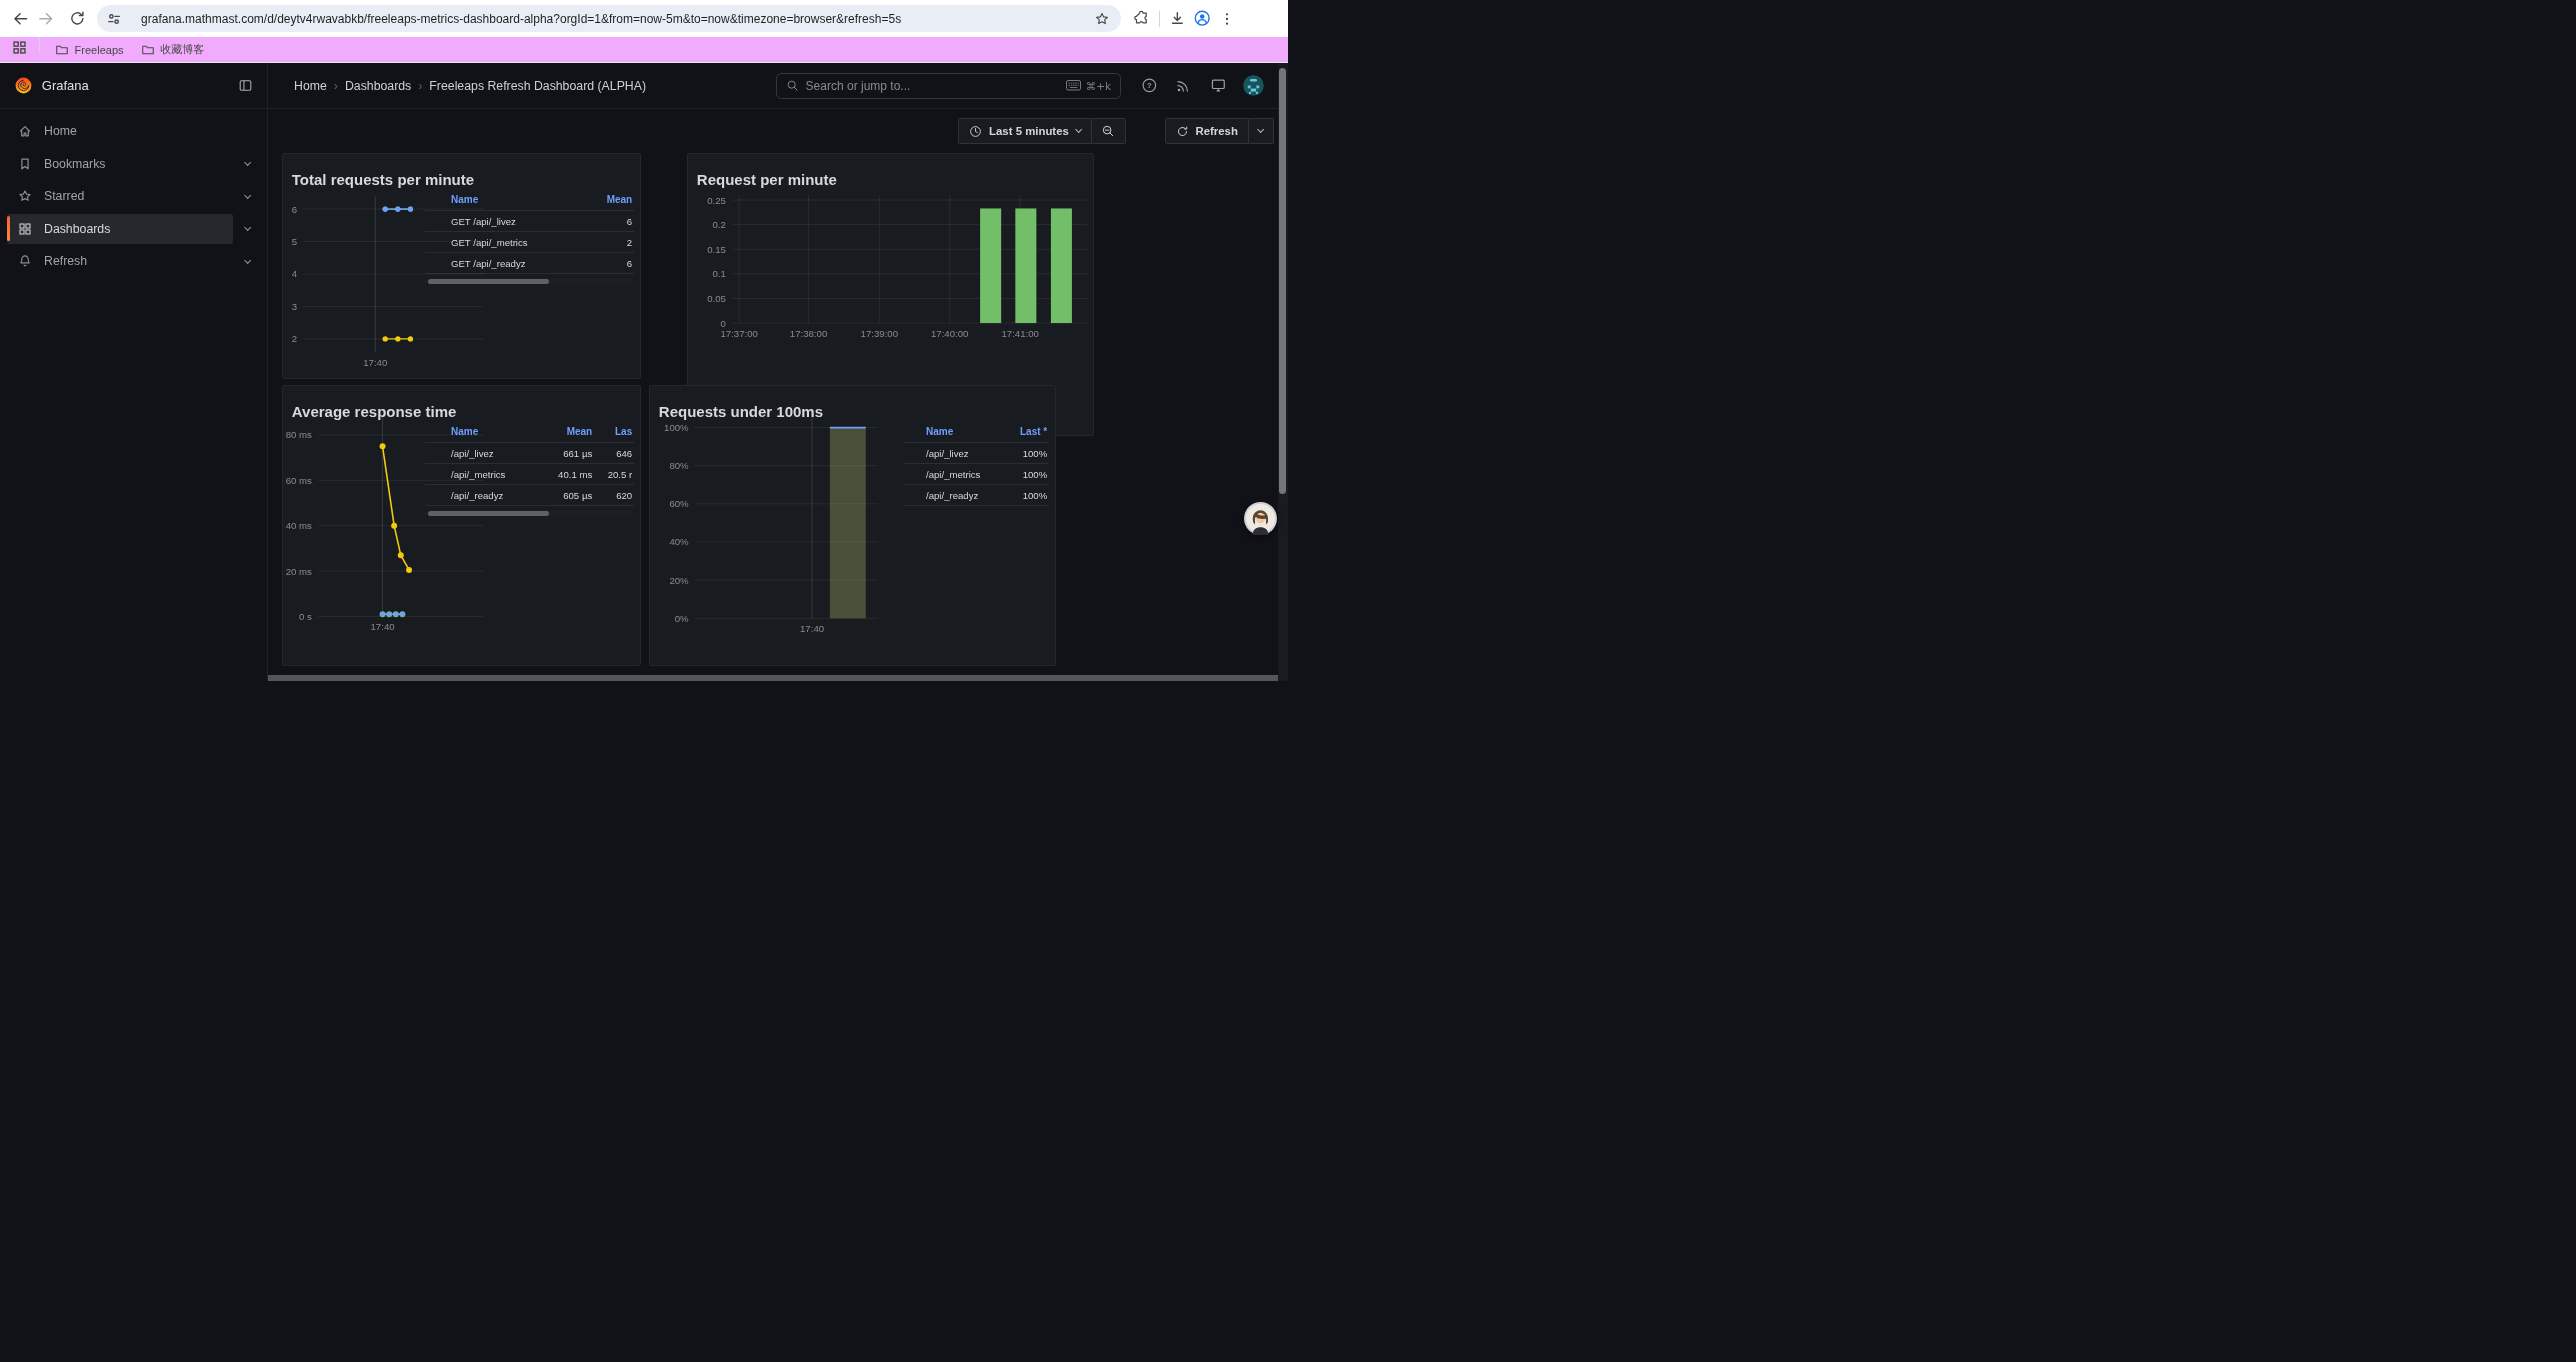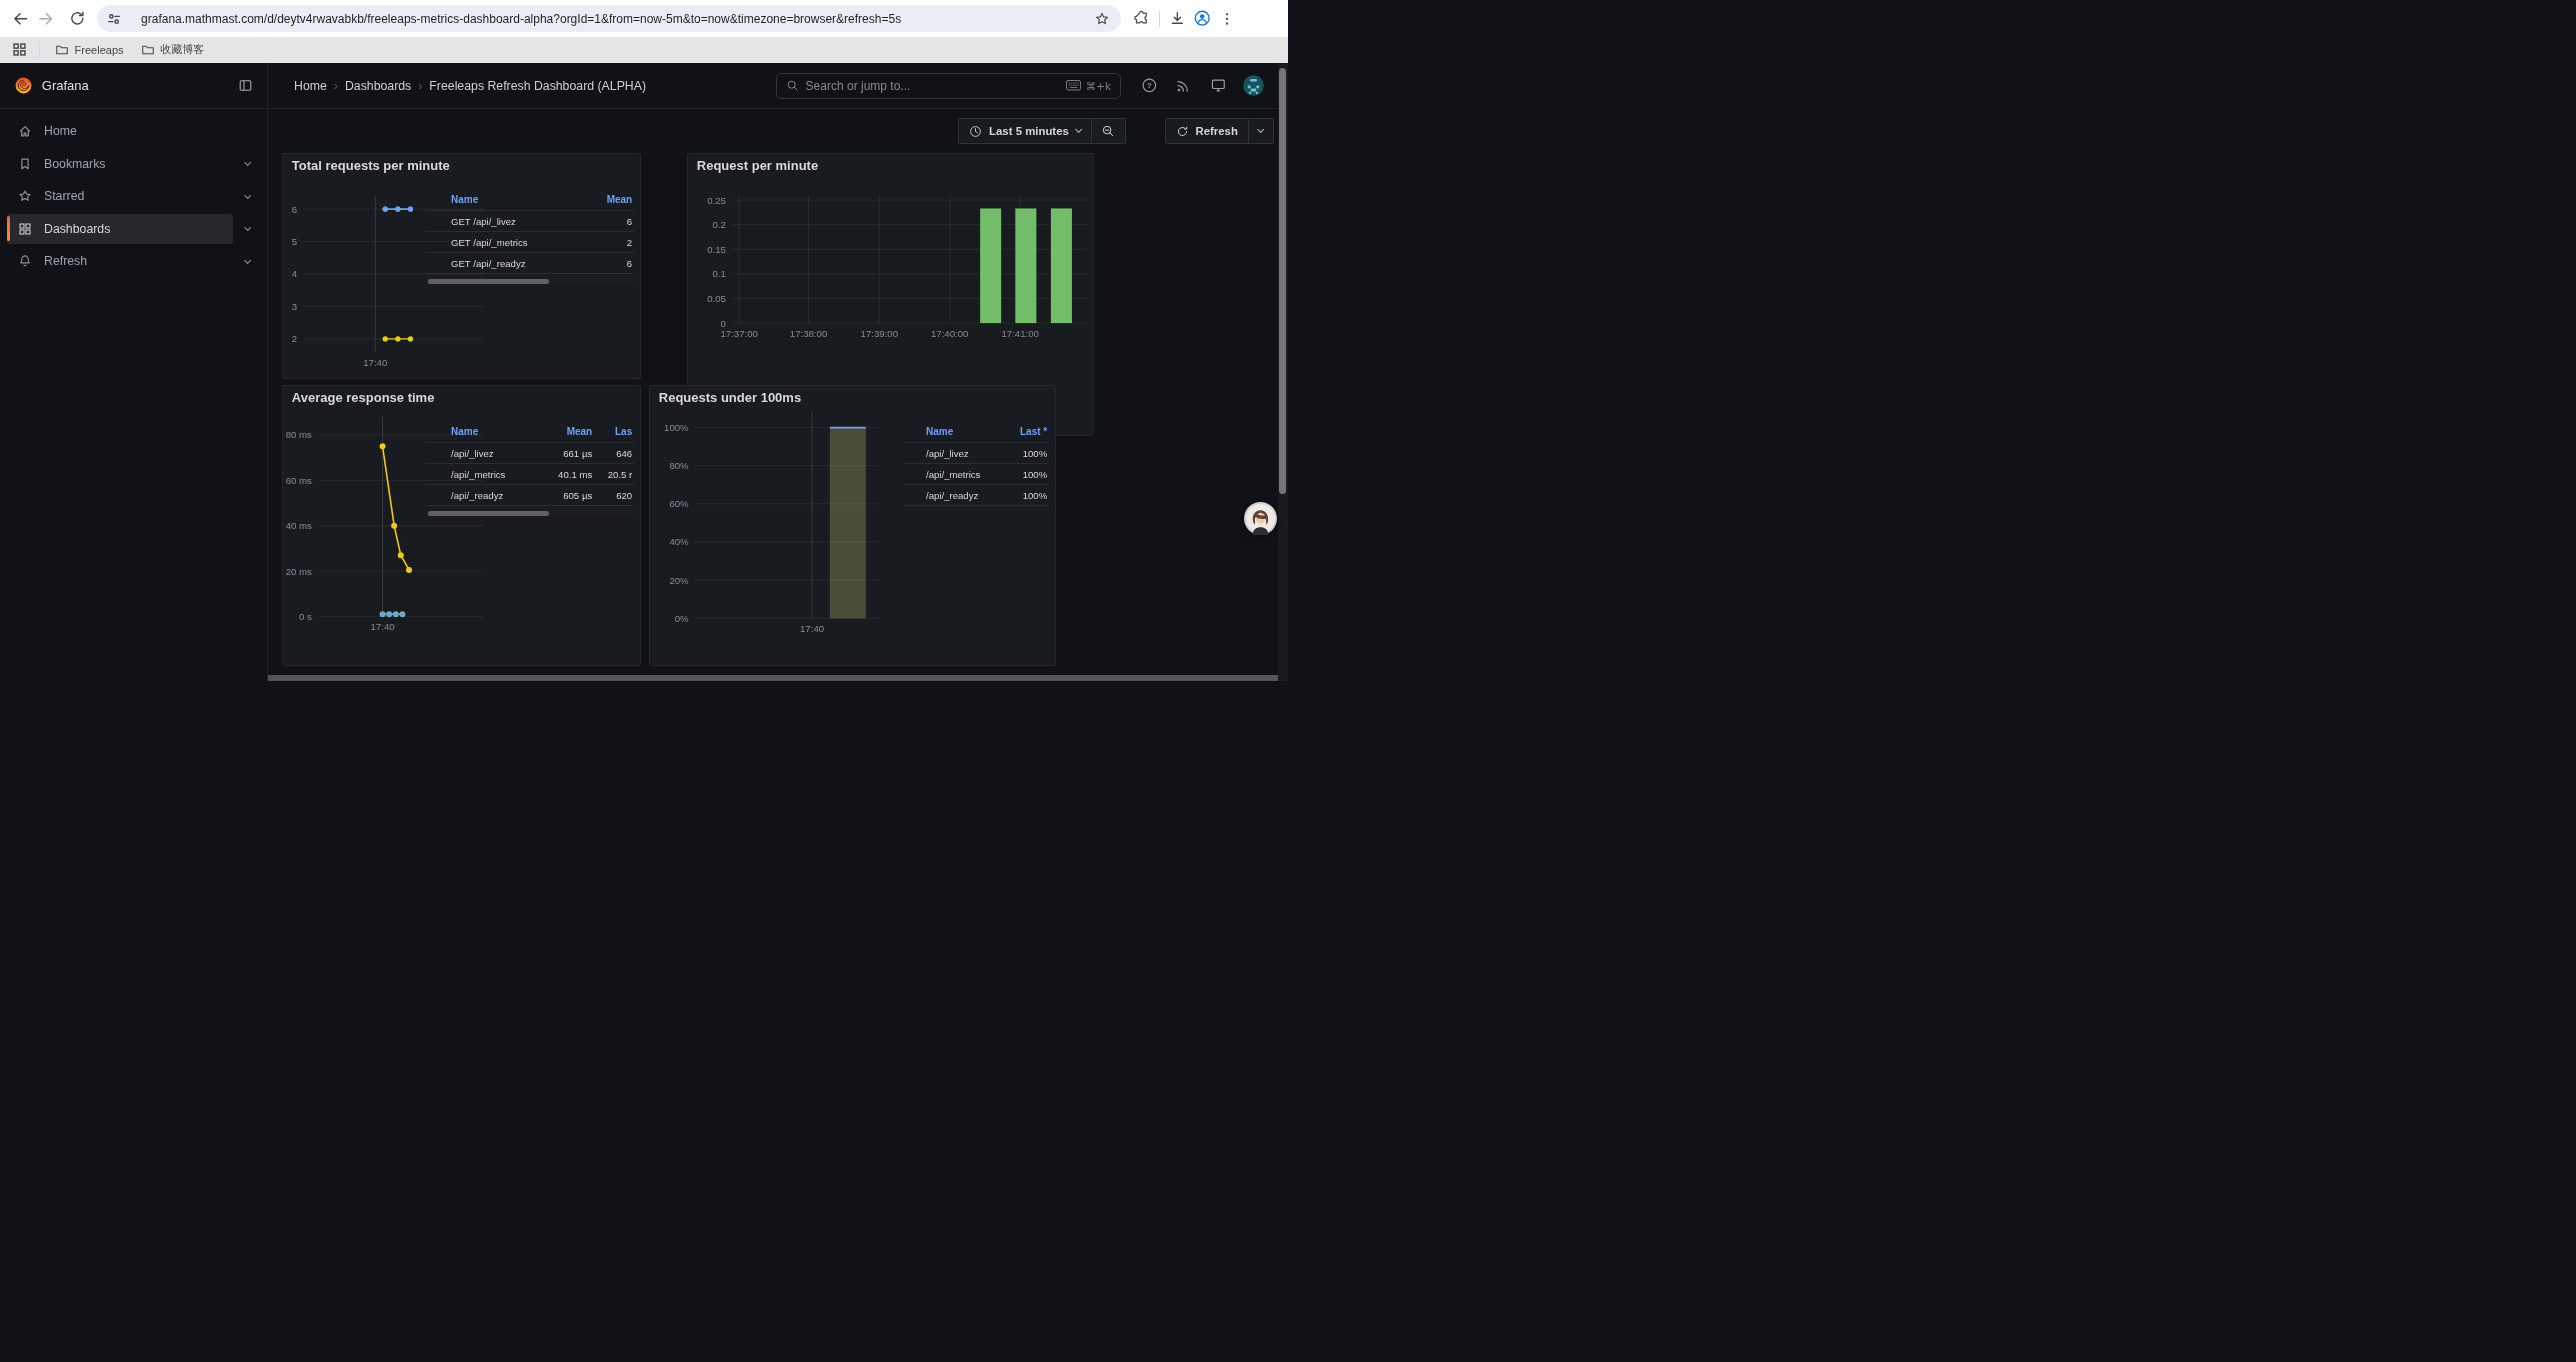--- a/index.html
+++ b/index.html
@@ -8,21 +8,21 @@
 
   
   .chrome-top { height:37px; background:#ffffff; display:flex; align-items:center; padding:0 8.8px; }
   .nav-ic { width:24.6px; height:24.6px; display:flex; align-items:center; justify-content:center; border-radius:50%; color:#474747; flex:0 0 auto; cursor:pointer; }
   .nav-ic.dim { color:#a8abb0; }
   .nav-ic svg { display:block; }
   .omnibox { margin-left:7px; width:1024px; height:27px; background:#e9eef6; border-radius:14px; display:flex; align-items:center; padding:0 10.5px; gap:20px; }
   .omnibox .url { flex:1; font-size:12px; color:#1f1f1f; white-space:nowrap; overflow:hidden; }
   .ob-ic { color:#474747; display:flex; align-items:center; }
   .vdiv { width:0.9px; height:16px; background:#d4d6d9; margin:0 5.3px; }
-  .bookmarks-bar { height:26px; background:#e5e5e5; border-bottom:0.9px solid #e8eaed; display:flex; align-items:center; padding:0 8.8px; gap:3.5px; }
+  .bookmarks-bar { height:26px; background:#f0abfc; border-bottom:0.9px solid #e8eaed; display:flex; padding:0 8.8px; gap:3.5px; }
   .bm-item { display:flex; align-items:center; gap:5.3px; font-size:11px; color:#474747; padding:2.6px 7px; border-radius:7px; cursor:pointer; }
 
   
   .app { display:flex; height:618px; }
   .sidebar { width:268px; background:#111217; border-right:0.9px solid #1f2126; flex:0 0 auto; }
   .brand { height:46px; display:flex; align-items:center; padding:0 14px; border-bottom:0.9px solid #202227; }
   .brand-title { margin-left:8.8px; font-size:13px; color:#e0e1e3; flex:1; }
   .dock-ic { color:#a9afb6; cursor:pointer; display:flex; }
   .side-nav { padding:7px 7px 0 7px; }
   .side-item { position:relative; height:30px; margin-bottom:2.6px; display:flex; align-items:center; border-radius:2.6px; color:#9da5ae; cursor:pointer; padding-left:10.5px; width:226px; }
@@ -62,21 +62,21 @@
   .tgrp .tbtn + .tbtn { border-left:none; border-radius:0 1.8px 1.8px 0; }
 
   
   .dash { position:relative; flex:1; overflow:hidden; background:#111217; }
   .panel { position:absolute; background:#181b1f; border:0.9px solid #25272e; border-radius:1.8px; overflow:hidden; }
   #p1 { left:14px;  top:0;     width:359px; height:226px; }
   #p2 { left:381px; top:0;     width:407px; height:283px;margin-left:38px; }
   #p3 { left:794px; top:0;     width:202px; height:226px; }
   #p4 { left:14px;  top:232px; width:359px; height:281px; }
   #p5 { left:381px; top:232px; width:407px; height:281px; }
-  .ptitle { position:absolute; left:8.8px; top:4px; font-size:13px; font-weight:700; color:#d8d9da; }
+  .ptitle { position:absolute; left:8.8px; top:17px; font-size:15px; font-weight:700; color:#d8d9da; }
   .chart { position:absolute; left:0; top:21px; }
   .grid  { stroke:rgba(204,204,220,0.10); stroke-width:1; }
   .vgrid { stroke:rgba(204,204,220,0.10); stroke-width:1; }
   .vgrid.major { stroke:rgba(204,204,220,0.20); }
   .tick { font:11px "Liberation Sans", sans-serif; fill:rgba(204,204,220,0.62); }
   .nodata { position:absolute; inset:0; display:flex; align-items:center; justify-content:center; color:#8e9198; font-size:14px; }
 
   .lg { position:absolute; font-size:9.6px; color:#d8d9da; }
   .lg-row { display:grid; align-items:center; height:21px; border-top:0.9px solid rgba(204,204,220,0.10); }
   .lg-row.head { border-top:none; color:#6e9fff; font-weight:700; font-size:10px; }

